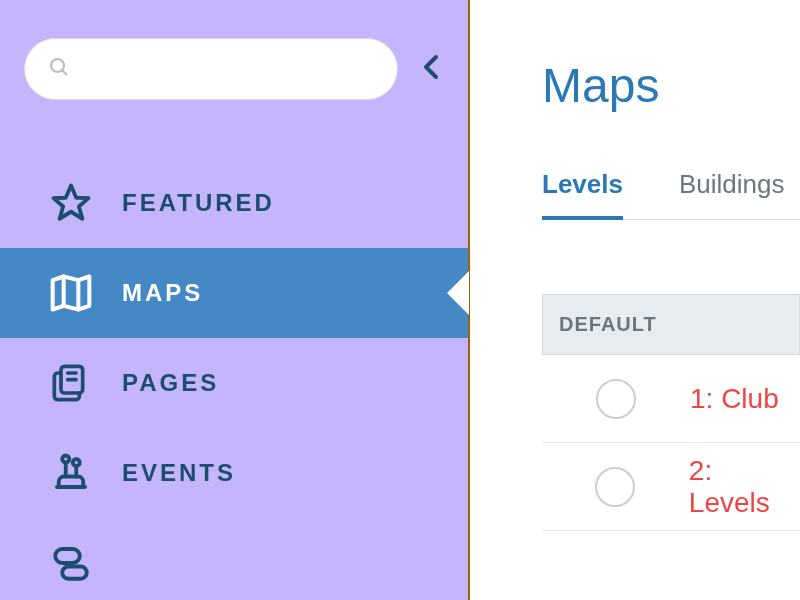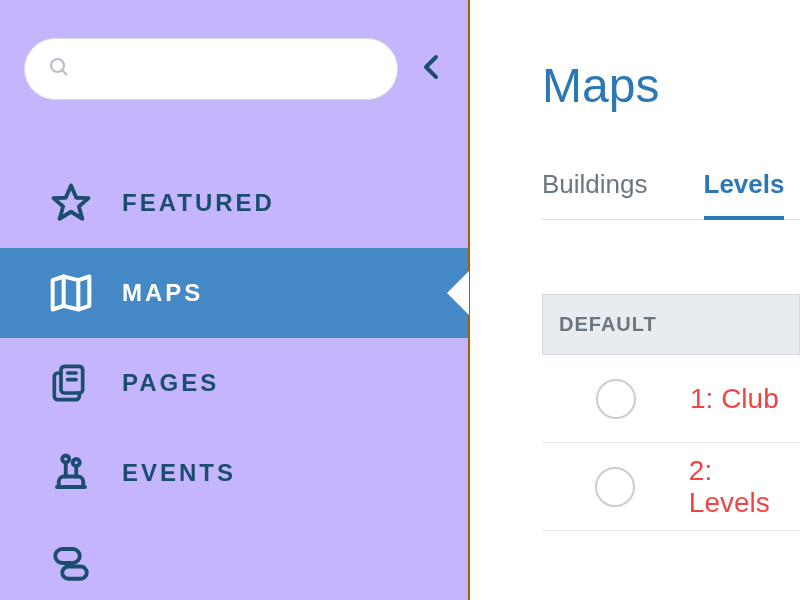--- a/index.html
+++ b/index.html
@@ -217,22 +217,22 @@
         </svg>
       </span>
     </div>
   </nav>
 </aside>
 
 <main class="main">
   <h1 class="page-title">Maps</h1>
 
   <div class="tabs">
+    <div class="tab active">Levels</div>
     <div class="tab">Buildings</div>
-    <div class="tab active">Levels</div>
   </div>
 
   <div class="table-head">
     <div class="th">DEFAULT</div>
   </div>
 
   <div class="rows">
     <div class="row">
       <div class="radio-cell">
         <div class="radio"></div>

